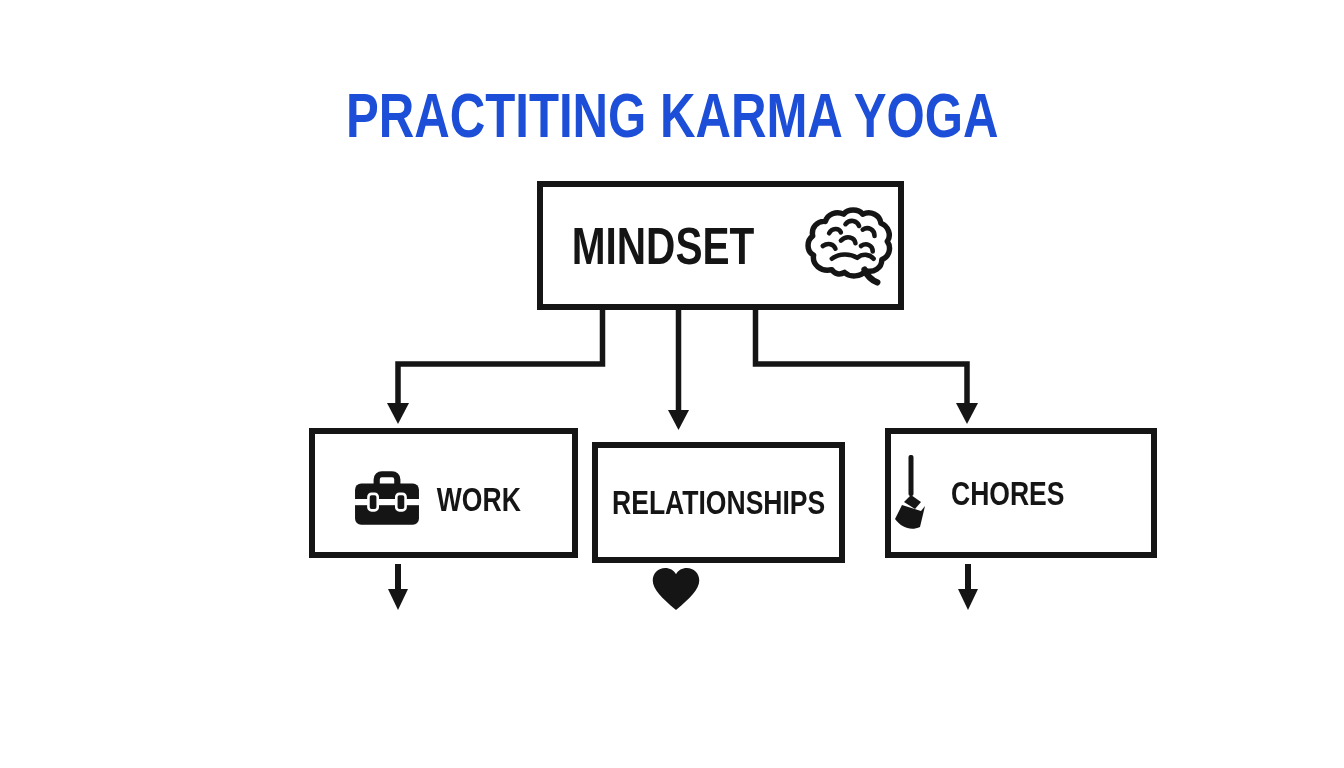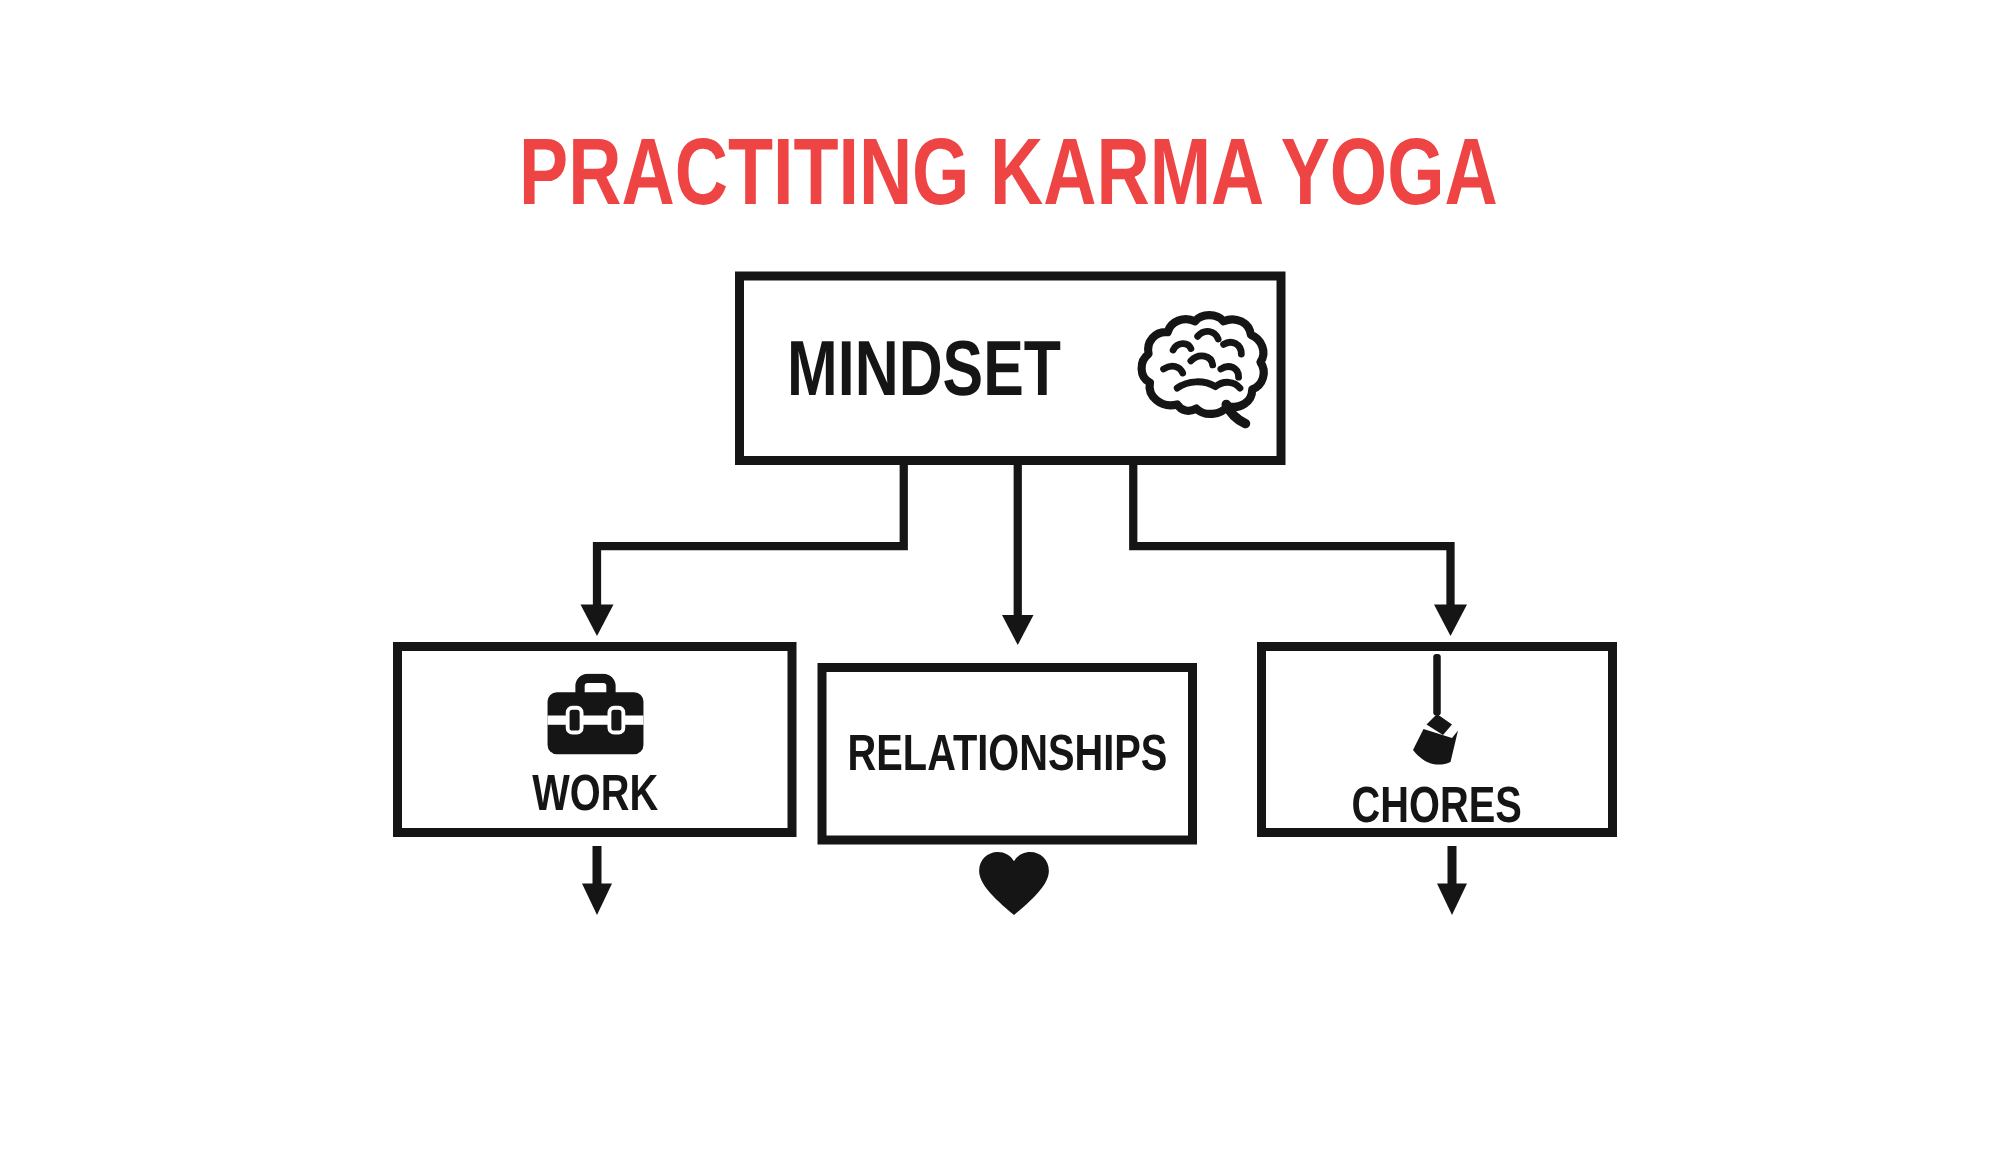--- a/index.html
+++ b/index.html
@@ -20,53 +20,54 @@
   }
   .page-title {
     position: absolute;
     left: 0; right: 0;
     top: 84px;
     text-align: center;
     font-size: 63px;
     font-weight: 700;
     line-height: 1;
     letter-spacing: 0px;
-    color: #ef4444;
+    color: #1d4ed8;
   }
   .node {
     position: absolute;
     border: 6px solid #151515;
     box-sizing: border-box;
     background: #ffffff;
     display: flex;
     align-items: center;
     justify-content: center;
+    margin-left: 47px;
   }
   .node-root {
     left: 490px; top: 181px;
     width: 367px; height: 129px;
     gap: 24px;
     flex-direction: row;
   }
   .node-root .label { font-size: 52px; font-weight: 700; }
   .node-work {
     left: 262px; top: 428px;
     width: 269px; height: 130px;
-    flex-direction: column;
+    flex-direction: row;
     gap: 5px;
     padding-top: 12px;
   }
   .node-rel {
     left: 545px; top: 442px;
     width: 253px; height: 121px;
   }
   .node-chores {
     left: 838px; top: 428px;
-    width: 240px; height: 130px;
-    flex-direction: column;
+    width: 272px; height: 130px;
+    flex-direction: row;
     justify-content: flex-start;
     gap: 4px;
   }
   .child-label { font-size: 34px; font-weight: 700; }
   .overlay {
     position: absolute;
     left: 0; top: 0;
     width: 1344px;
     height: 768px;
     pointer-events: none;

